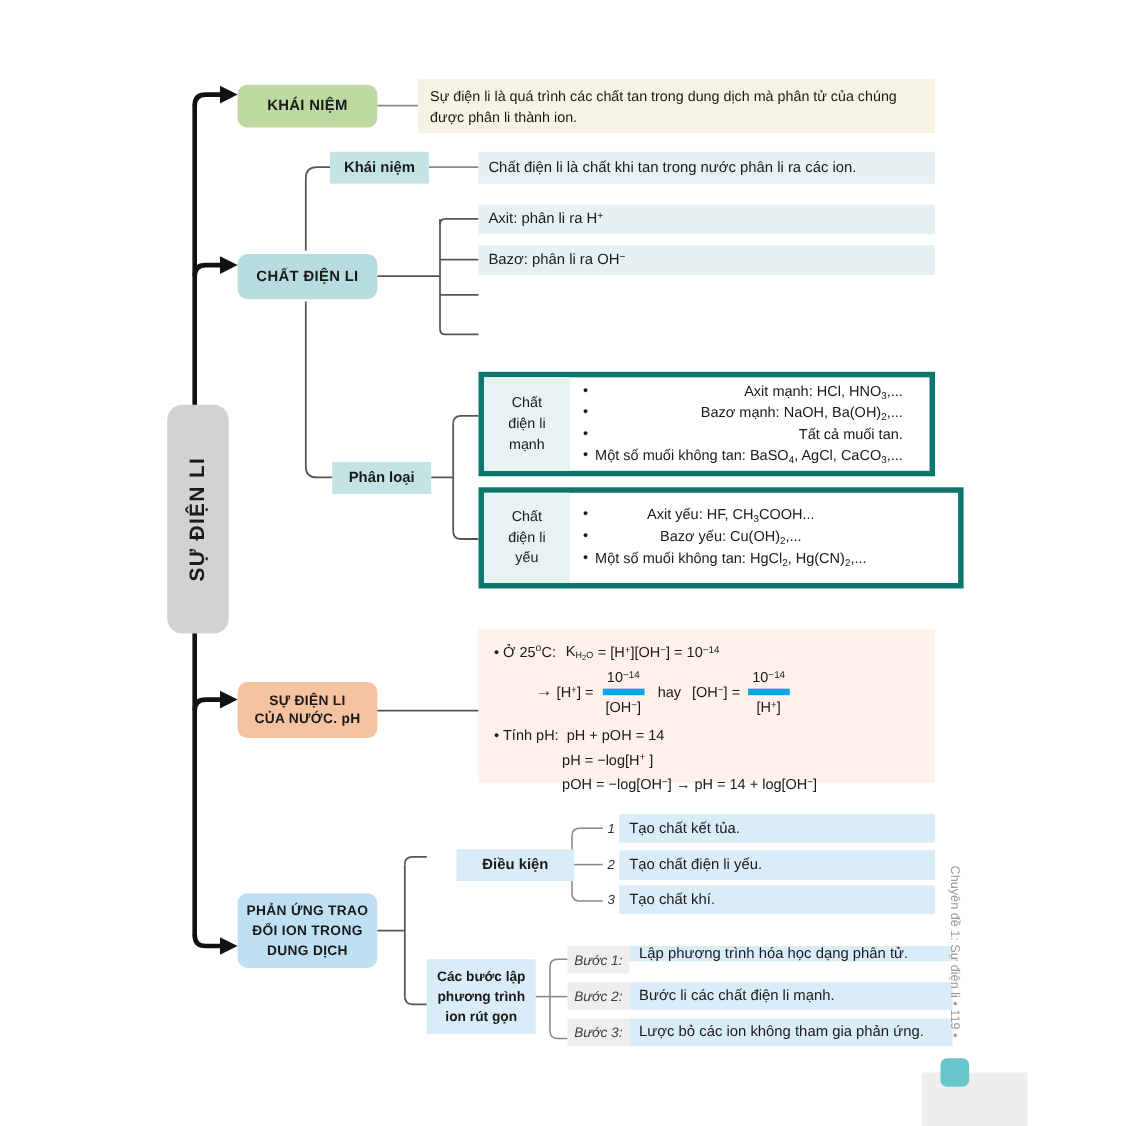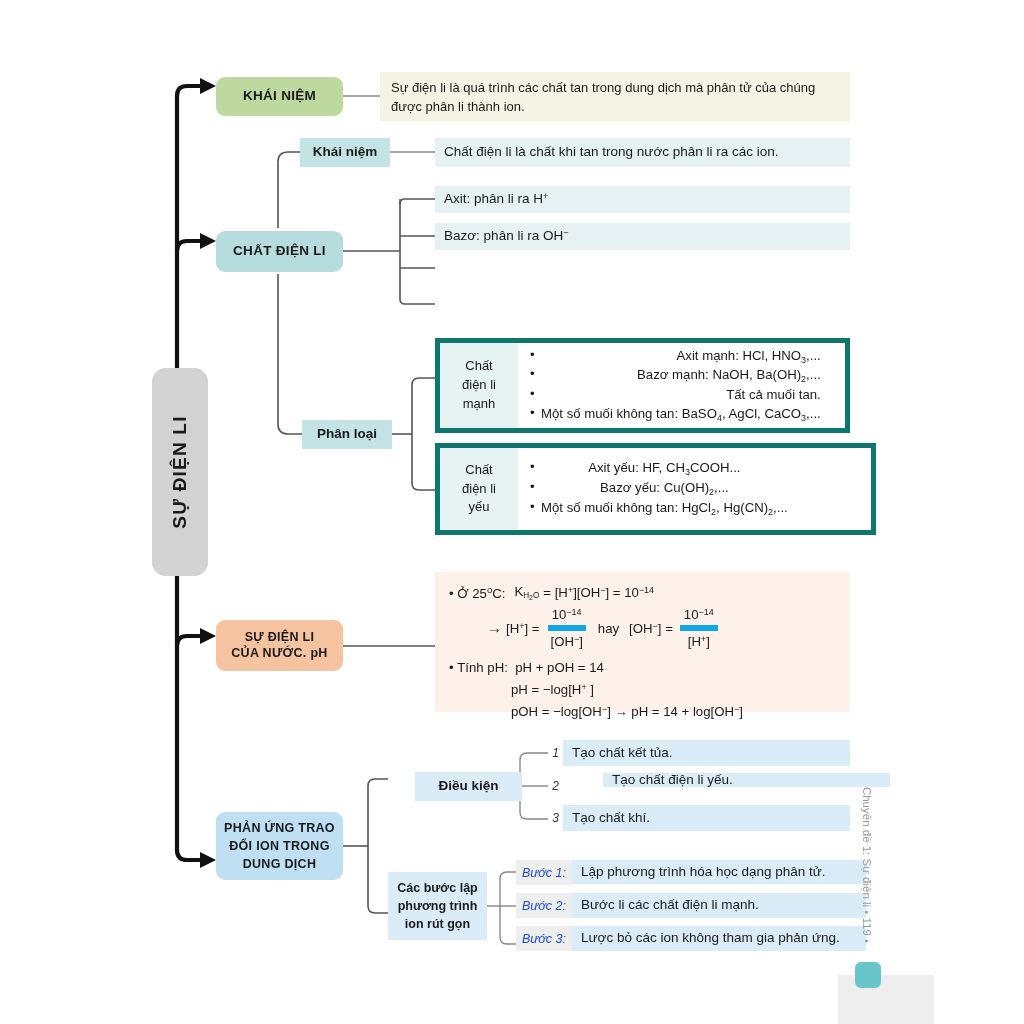--- a/index.html
+++ b/index.html
@@ -90,21 +90,21 @@
   .frac{display:inline-flex;flex-direction:column;align-items:center;vertical-align:middle;margin:0 3px;}
   .frac .num{border-bottom:6px solid #0ea5e9;padding:0 4px 1px 4px;}
   .frac .den{padding:1px 4px 0 4px;}
 
   
   .numlbl{
     position:absolute;font-style:italic;font-size:12px;color:#333;
     text-align:right;
   }
   .steplbl{
-    position:absolute;font-style:italic;font-size:12.5px;color:#1d4ed8;
+    position:absolute;font-style:italic;font-size:12.5px;color:#404040;
     box-sizing:border-box;padding:4px 6px;display:flex;align-items:center;
   }
 
   
   #footer-text{
     position:absolute;left:857px;top:775px;width:20px;height:180px;
     display:flex;align-items:center;justify-content:center;
   }
   #footer-text span{
     white-space:nowrap;font-size:11.5px;color:#9a9a9a;
@@ -269,35 +269,35 @@
   <div class="node lvl2 c-ice" style="left:388px;top:772px;width:107px;height:29px;margin-left:27px;">
     <span>Điều kiện</span>
   </div>
 
   <div class="numlbl" style="left:545px;top:746px;width:14px;">1</div>
   <div class="leaf c-ice" style="left:563px;top:740px;width:287px;height:26px;">
     <span>Tạo chất kết tủa.</span>
   </div>
 
   <div class="numlbl" style="left:545px;top:779px;width:14px;">2</div>
-  <div class="leaf c-ice" style="left:563px;top:773px;width:287px;height:14px;margin-left:40px;">
+  <div class="leaf c-ice" style="left:563px;top:773px;width:287px;height:27px;">
     <span>Tạo chất điện li yếu.</span>
   </div>
 
   <div class="numlbl" style="left:545px;top:811px;width:14px;">3</div>
   <div class="leaf c-ice" style="left:563px;top:805px;width:287px;height:26px;">
     <span>Tạo chất khí.</span>
   </div>
 
   <div class="node lvl2 c-ice" style="left:388px;top:872px;width:99px;height:68px;font-size:12.5px;line-height:1.45;">
     <span>Các bước lập<br>phương trình<br>ion rút gọn</span>
   </div>
 
   <div class="steplbl c-grey" style="left:516px;top:860px;width:56px;height:25px;">Bước 1:</div>
-  <div class="leaf c-ice" style="left:572px;top:860px;width:294px;height:24px;">
+  <div class="leaf c-ice" style="left:572px;top:860px;width:294px;height:14px;">
     <span>Lập phương trình hóa học dạng phân tử.</span>
   </div>
 
   <div class="steplbl c-grey" style="left:516px;top:893px;width:56px;height:25px;">Bước 2:</div>
   <div class="leaf c-ice" style="left:572px;top:893px;width:294px;height:25px;">
     <span>Bước li các chất điện li mạnh.</span>
   </div>
 
   <div class="steplbl c-grey" style="left:516px;top:926px;width:56px;height:25px;">Bước 3:</div>
   <div class="leaf c-ice" style="left:572px;top:926px;width:294px;height:25px;">

